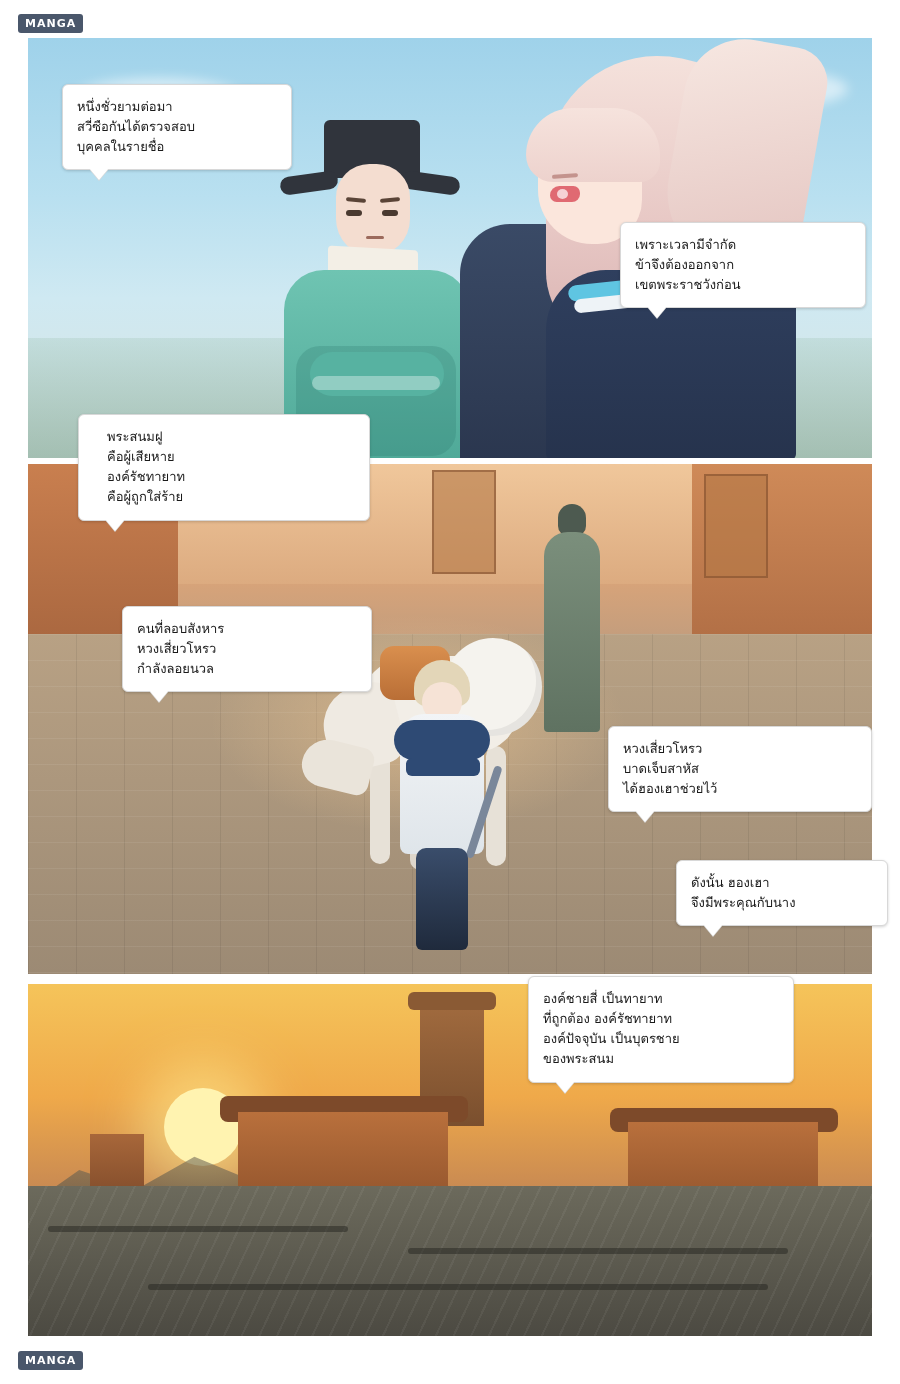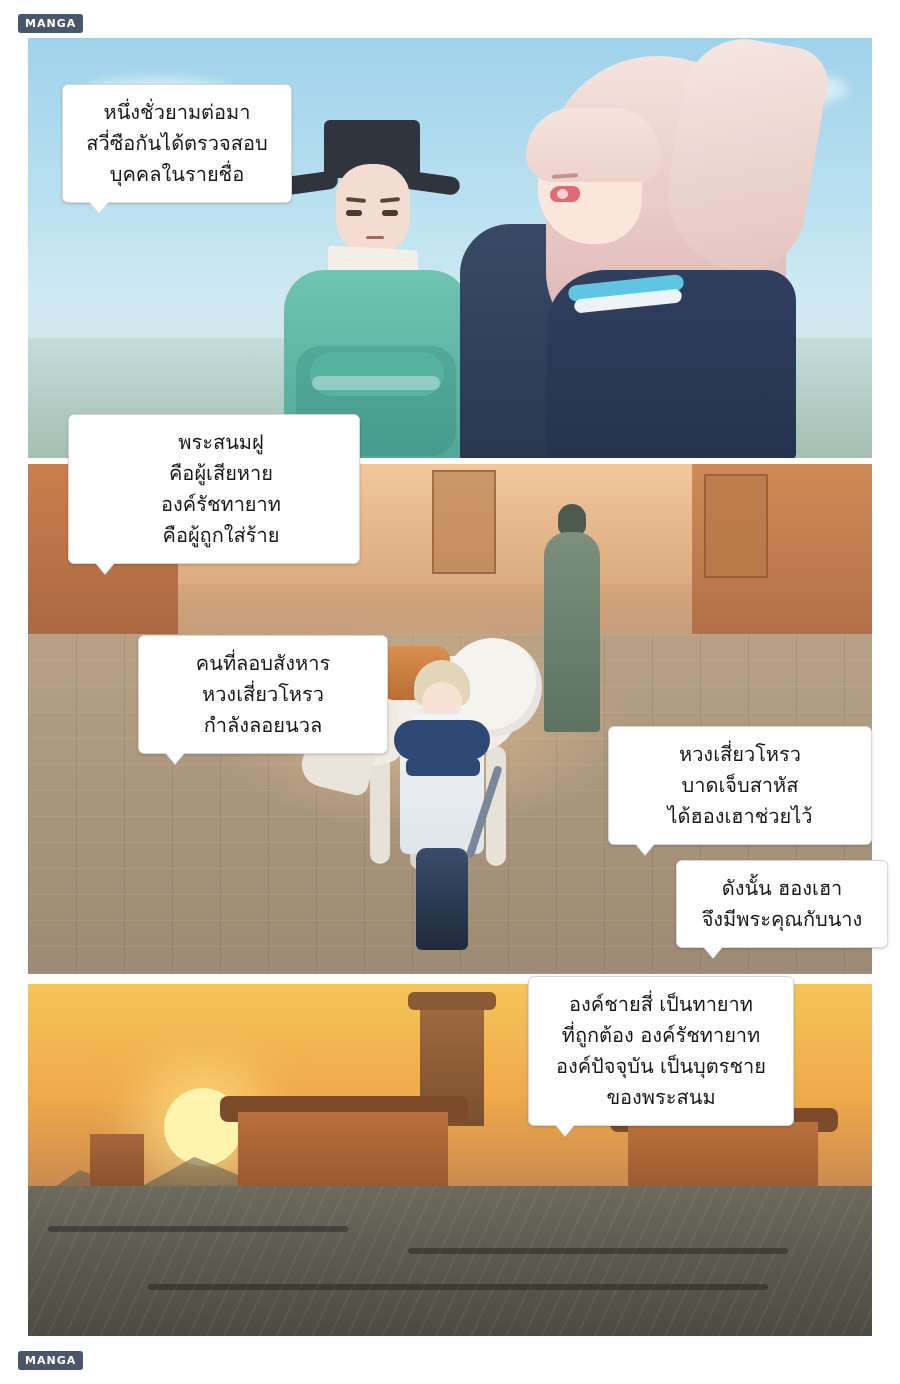--- a/index.html
+++ b/index.html
@@ -423,23 +423,22 @@
   }
 
   
   .bubble {
     position: absolute;
     background: #ffffff;
     border: 1px solid #d8d8d8;
     border-radius: 6px;
     box-shadow: 0 1px 3px rgba(0,0,0,.18);
     padding: 12px 14px;
-    text-align: center;
     color: #1a1a1a;
-    font-size: 20px;
+    font-size: 13px;
     line-height: 1.55;
     white-space: pre-line;
     font-family: "DejaVu Sans", "Liberation Sans", sans-serif;
   }
   .bubble.tail-bl::after,
   .bubble.tail-br::after,
   .bubble.tail-bc::after {
     content: "";
     position: absolute;
     bottom: -11px;
@@ -448,22 +447,22 @@
     border-right: 10px solid transparent;
     border-top: 12px solid #ffffff;
     filter: drop-shadow(0 1px 0 #d8d8d8);
   }
   .bubble.tail-bl::after { left: 26px; }
   .bubble.tail-bc::after { left: 50%; margin-left: -10px; }
 
   .b1 { left: 62px;  top: 84px;  width: 200px; }
   .b2 { left: 620px; top: 222px; width: 216px; }
   .b3 { left: 548px; top: 342px; width: 214px; }
-  .b4 { left: 68px;  top: 414px; width: 248px; padding-left: 28px; }
-  .b5 { left: 138px; top: 606px; width: 220px; margin-top: 29px; }
+  .b4 { left: 78px;  top: 414px; width: 248px; padding-left: 28px; }
+  .b5 { left: 122px; top: 606px; width: 220px; }
   .b6 { left: 608px; top: 726px; width: 234px; }
   .b7 { left: 676px; top: 860px; width: 182px; }
   .b8 { left: 528px; top: 976px; width: 236px; }
   .b9 { left: 362px; top: 1104px; width: 236px; }
 </style>
 </head>
 <body>
 
 <div class="page">
 
@@ -553,20 +552,23 @@
     <div class="p3-roofs">
       <div class="p3-roof-ridge" style="left:20px; top:40px; width:300px;"></div>
       <div class="p3-roof-ridge" style="left:380px; top:62px; width:380px;"></div>
       <div class="p3-roof-ridge" style="left:120px; top:98px; width:620px;"></div>
     </div>
   </div>
 
   <div class="bubble b1 tail-bl">หนึ่งชั่วยามต่อมา
 สวี่ซือกันได้ตรวจสอบ
 บุคคลในรายชื่อ</div>
+  <div class="bubble b2 tail-bl">เพราะเวลามีจำกัด
+ข้าจึงต้องออกจาก
+เขตพระราชวังก่อน</div>
   <div class="bubble b4 tail-bl">พระสนมฝู
 คือผู้เสียหาย
 องค์รัชทายาท
 คือผู้ถูกใส่ร้าย</div>
   <div class="bubble b5 tail-bl">คนที่ลอบสังหาร
 หวงเสี่ยวโหรว
 กำลังลอยนวล</div>
   <div class="bubble b6 tail-bl">หวงเสี่ยวโหรว
 บาดเจ็บสาหัส
 ได้ฮองเฮาช่วยไว้</div>

